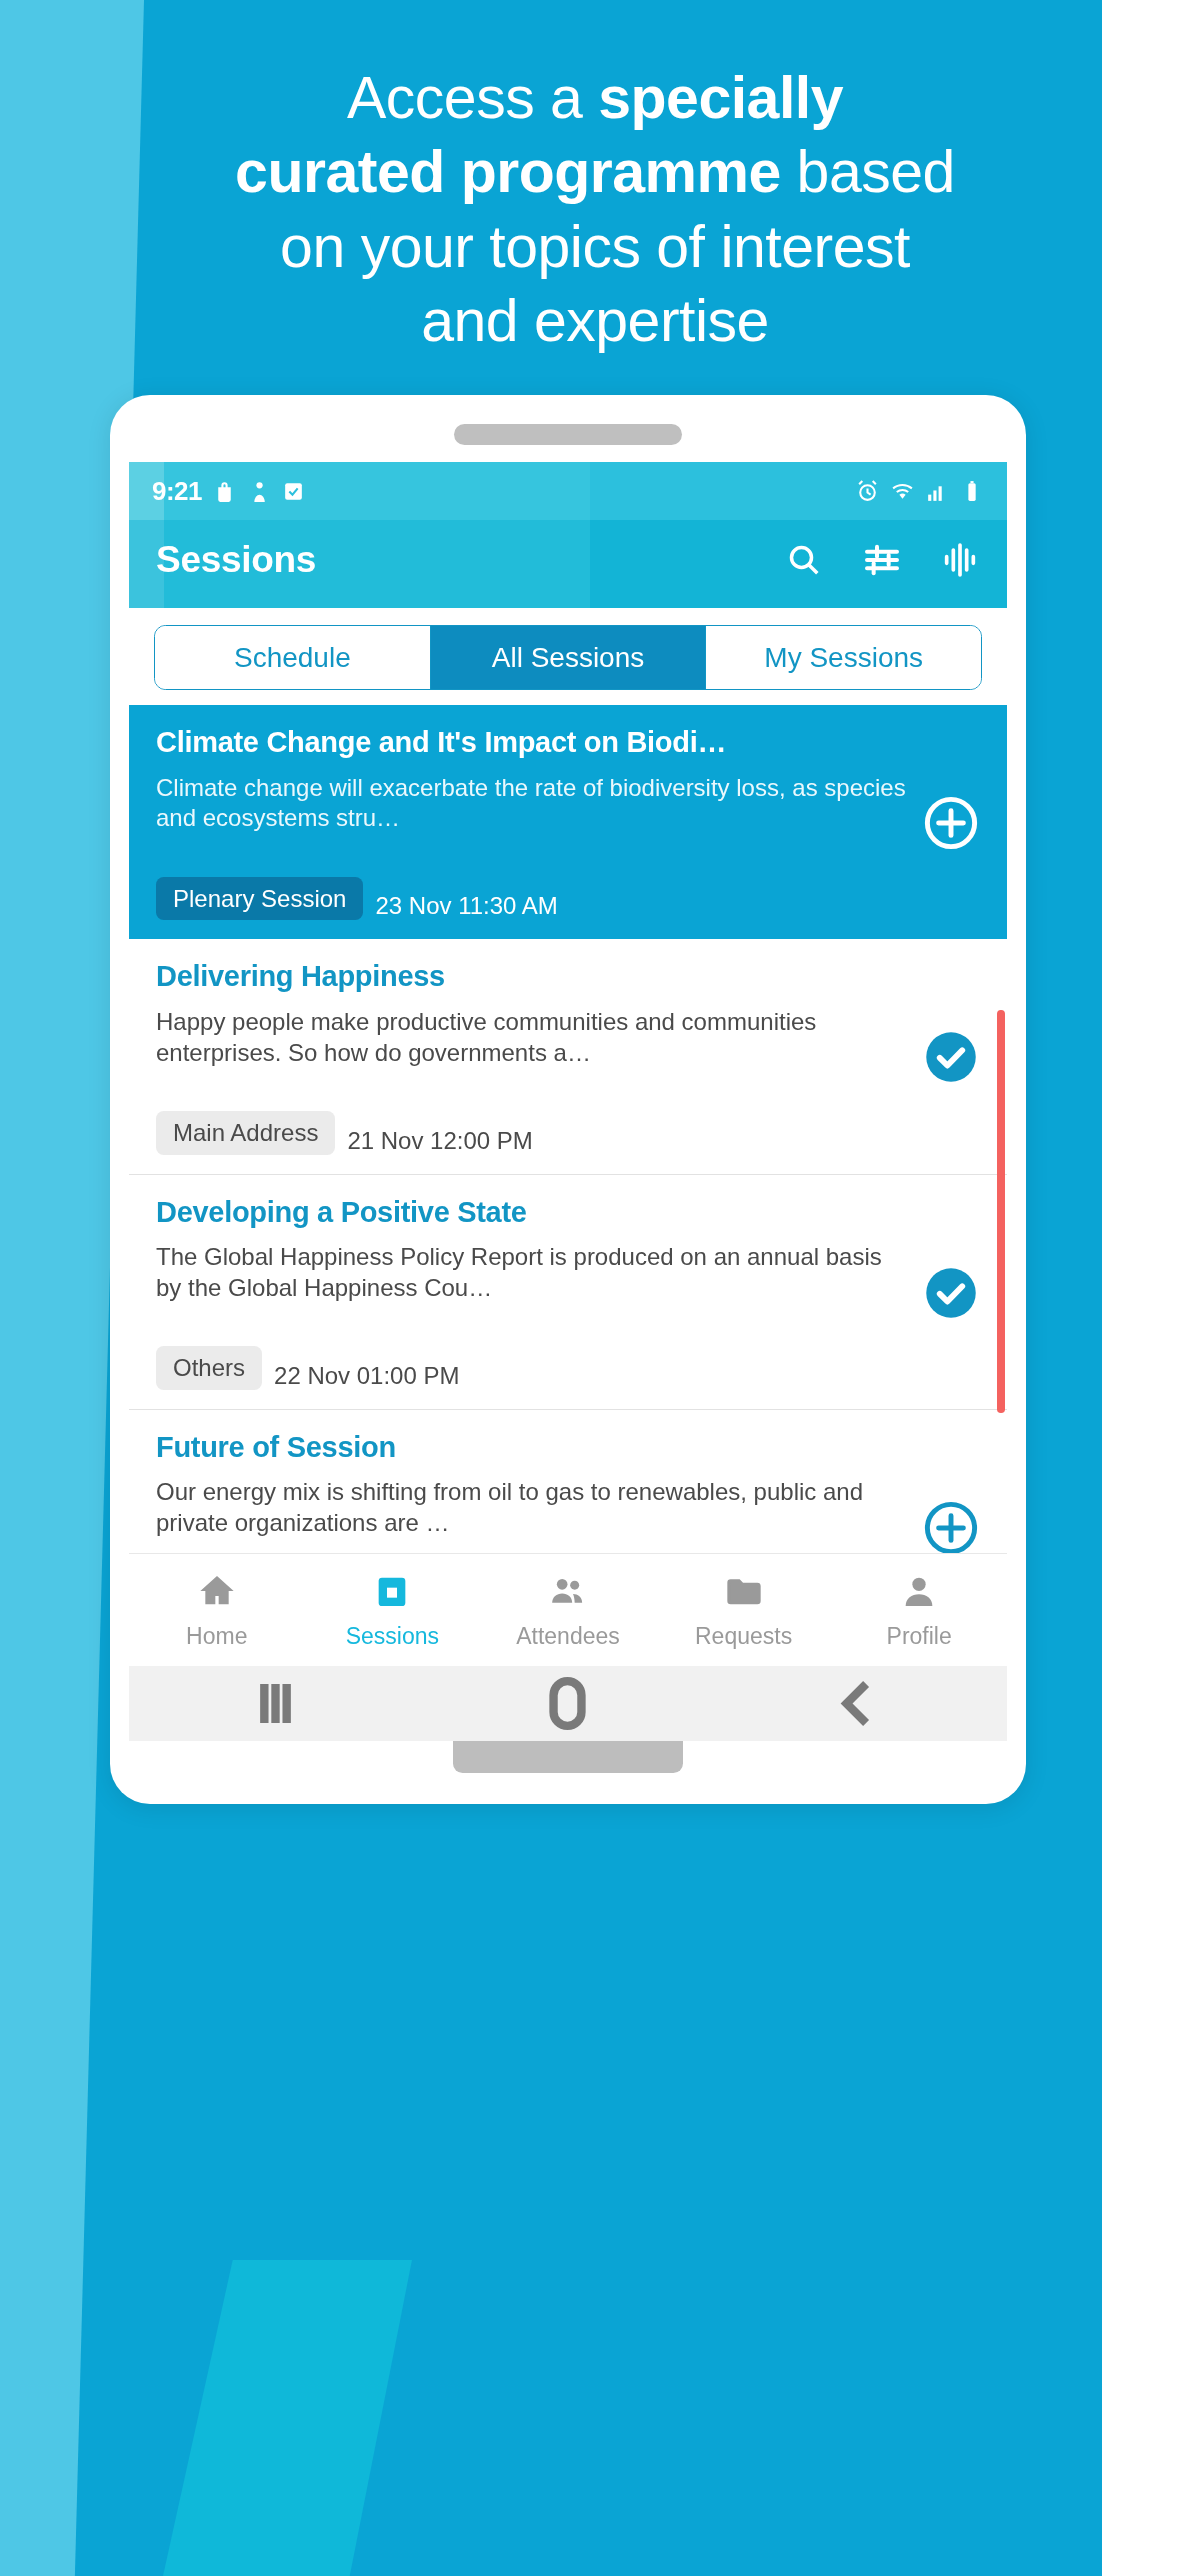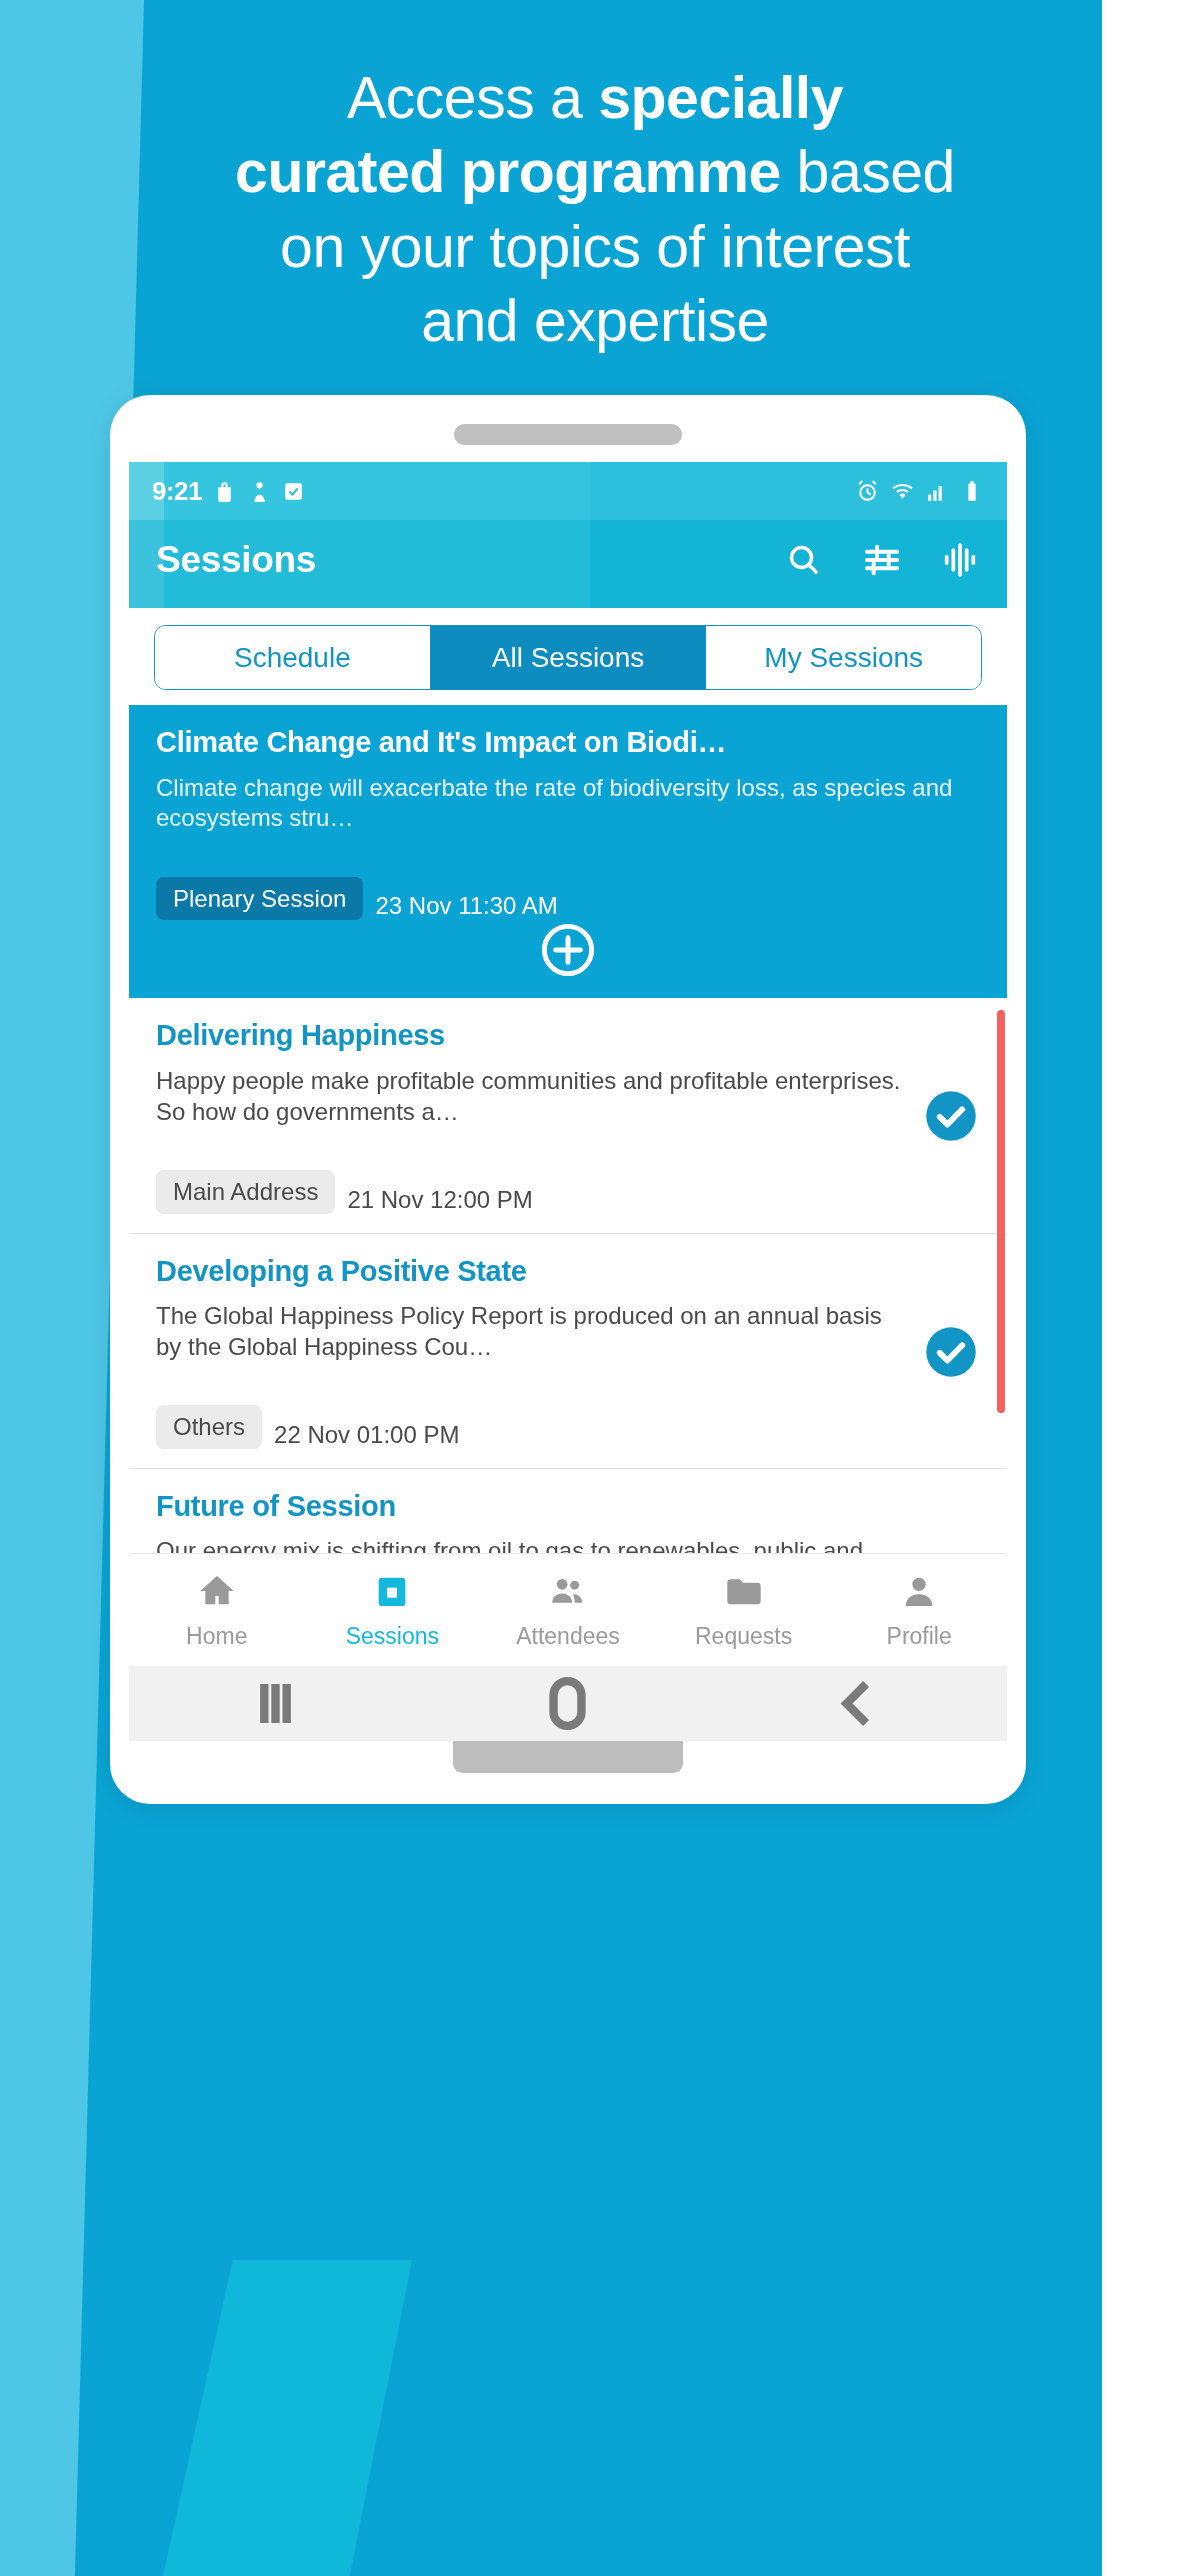--- a/index.html
+++ b/index.html
@@ -161,21 +161,20 @@
   .card {
     padding: 21px 27px 19px 27px;
     display: flex;
     align-items: center;
     border-bottom: 1.9px solid #e2e2e2;
     background: #ffffff;
   }
   .card.featured {
     background: #0aa4d4;
     border-bottom: none;
-    flex-direction: column;
   }
   .card-main { flex: 1; min-width: 0; padding-right: 15.3px; }
   .card-title {
     font-size: 29px; font-weight: 700;
     color: #1295c4;
     margin-bottom: 13.4px;
     white-space: nowrap; overflow: hidden; text-overflow: ellipsis;
     letter-spacing: -0.3px;
   }
   .card.featured .card-title { color: #ffffff; }
@@ -357,21 +356,21 @@
             <div class="card-action" style="color: rgb(255, 255, 255);">
               <svg viewBox="0 0 24 24">
                 <circle cx="12" cy="12" r="10.5" fill="none" stroke="currentColor" stroke-width="2.2"></circle>
                 <path d="M12 6.5v11M6.5 12h11" stroke="currentColor" stroke-width="2.2" stroke-linecap="round"></path>
               </svg>
             </div>
           </div>
           <div class="card">
             <div class="card-main">
               <div class="card-title">Delivering Happiness</div>
-              <div class="card-desc">Happy people make profitable communities and profitable enterprises. So how do governments a…</div>
+              <div class="card-desc">Happy people make productive communities and communities enterprises. So how do governments a…</div>
               <div class="card-meta">
                 <span class="chip">Main Address</span>
                 <span class="card-time">21 Nov 12:00 PM</span>
               </div>
             </div>
             <div class="card-action" style="color: rgb(18, 149, 196);">
               <svg viewBox="0 0 24 24">
                 <circle cx="12" cy="12" r="11" fill="#1295c4"></circle>
                 <path d="M7 12.4l3.4 3.4L17 9" fill="none" stroke="#fff" stroke-width="2.6" stroke-linecap="round" stroke-linejoin="round"></path>
               </svg>

